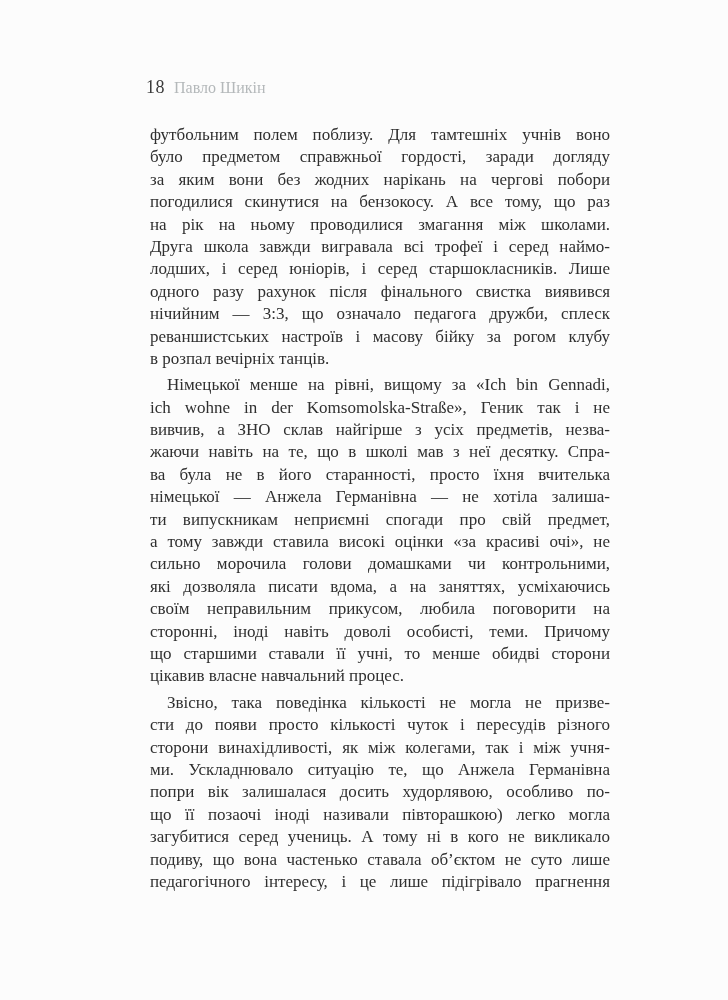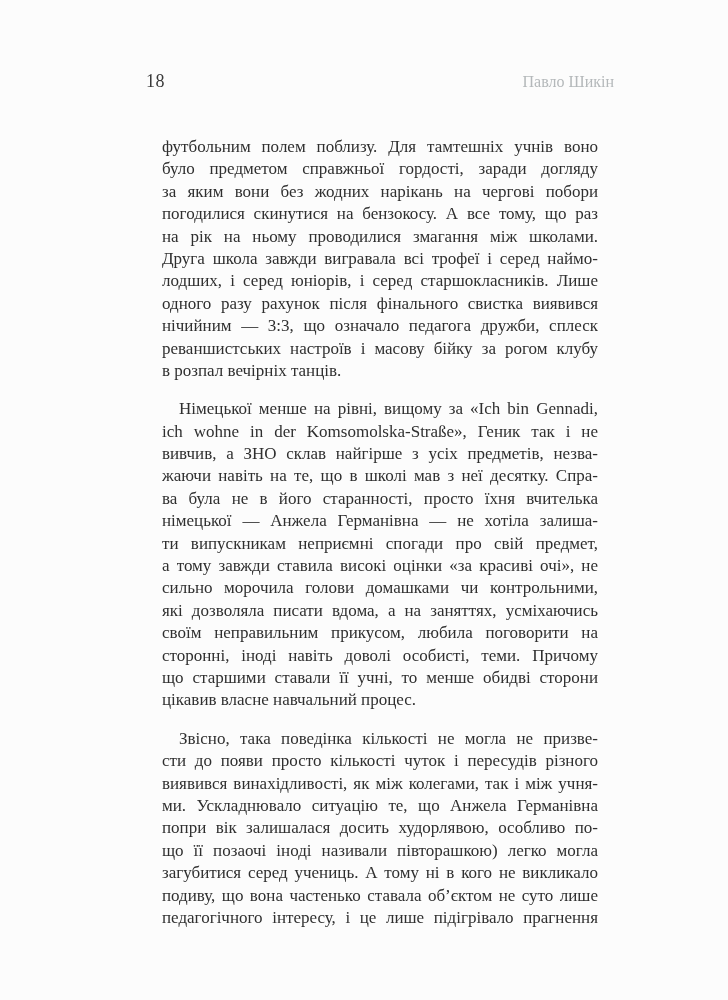--- a/index.html
+++ b/index.html
@@ -9,25 +9,25 @@
   .screen {
     position: relative;
     width: 728px;
     height: 1000px;
     background: #fcfcfc;
     overflow: hidden;
     font-family: "Liberation Serif", "DejaVu Serif", serif;
   }
   .running-header {
     position: absolute;
-    top: 71px;
+    top: 77px;
     left: 146px;
     width: 468px;
     display: flex;
-    justify-content: space-between;
+    justify-content: flex-start;
     align-items: baseline;
   }
   .page-number {
     font-size: 18px;
     color: #3a3a3a;
     letter-spacing: 0.5px;
     font-feature-settings: "onum";
   }
   .running-author {
     font-size: 16px;
@@ -35,21 +35,21 @@
     margin-left: 9px;
   }
   .page-body {
     position: absolute;
     top: 120px;
     left: 146px;
     width: 468px;
     color: #2f2f2f;
   }
   .paragraph {
-    margin: 16px;
+    margin: 4px;
   }
   .line {
     font-size: 17px;
     line-height: 22.4px;
     height: 22.4px;
     text-align: justify;
     text-align-last: justify;
     white-space: normal;
     overflow: hidden;
   }
@@ -94,21 +94,21 @@
         <div class="line">сильно морочила голови домашками чи контрольними,</div>
         <div class="line">які дозволяла писати вдома, а на заняттях, усміхаючись</div>
         <div class="line">своїм неправильним прикусом, любила поговорити на</div>
         <div class="line">сторонні, іноді навіть доволі особисті, теми. Причому</div>
         <div class="line">що старшими ставали її учні, то менше обидві сторони</div>
         <div class="line last-line">цікавив власне навчальний процес.</div>
       </div>
       <div class="paragraph">
         <div class="line first-indent">Звісно, така поведінка кількості не могла не призве-</div>
         <div class="line">сти до появи просто кількості чуток і пересудів різного</div>
-        <div class="line">виявився винахідливості, як між колегами, так і між учня-</div>
+        <div class="line">сторони винахідливості, як між колегами, так і між учня-</div>
         <div class="line">ми. Ускладнювало ситуацію те, що Анжела Германівна</div>
         <div class="line">попри вік залишалася досить худорлявою, особливо по-</div>
         <div class="line">що її позаочі іноді називали півторашкою) легко могла</div>
         <div class="line">загубитися серед учениць. А тому ні в кого не викликало</div>
         <div class="line">подиву, що вона частенько ставала об’єктом не суто лише</div>
         <div class="line">педагогічного інтересу, і це лише підігрівало прагнення</div>
       </div>
     </div>
 </div>
 

